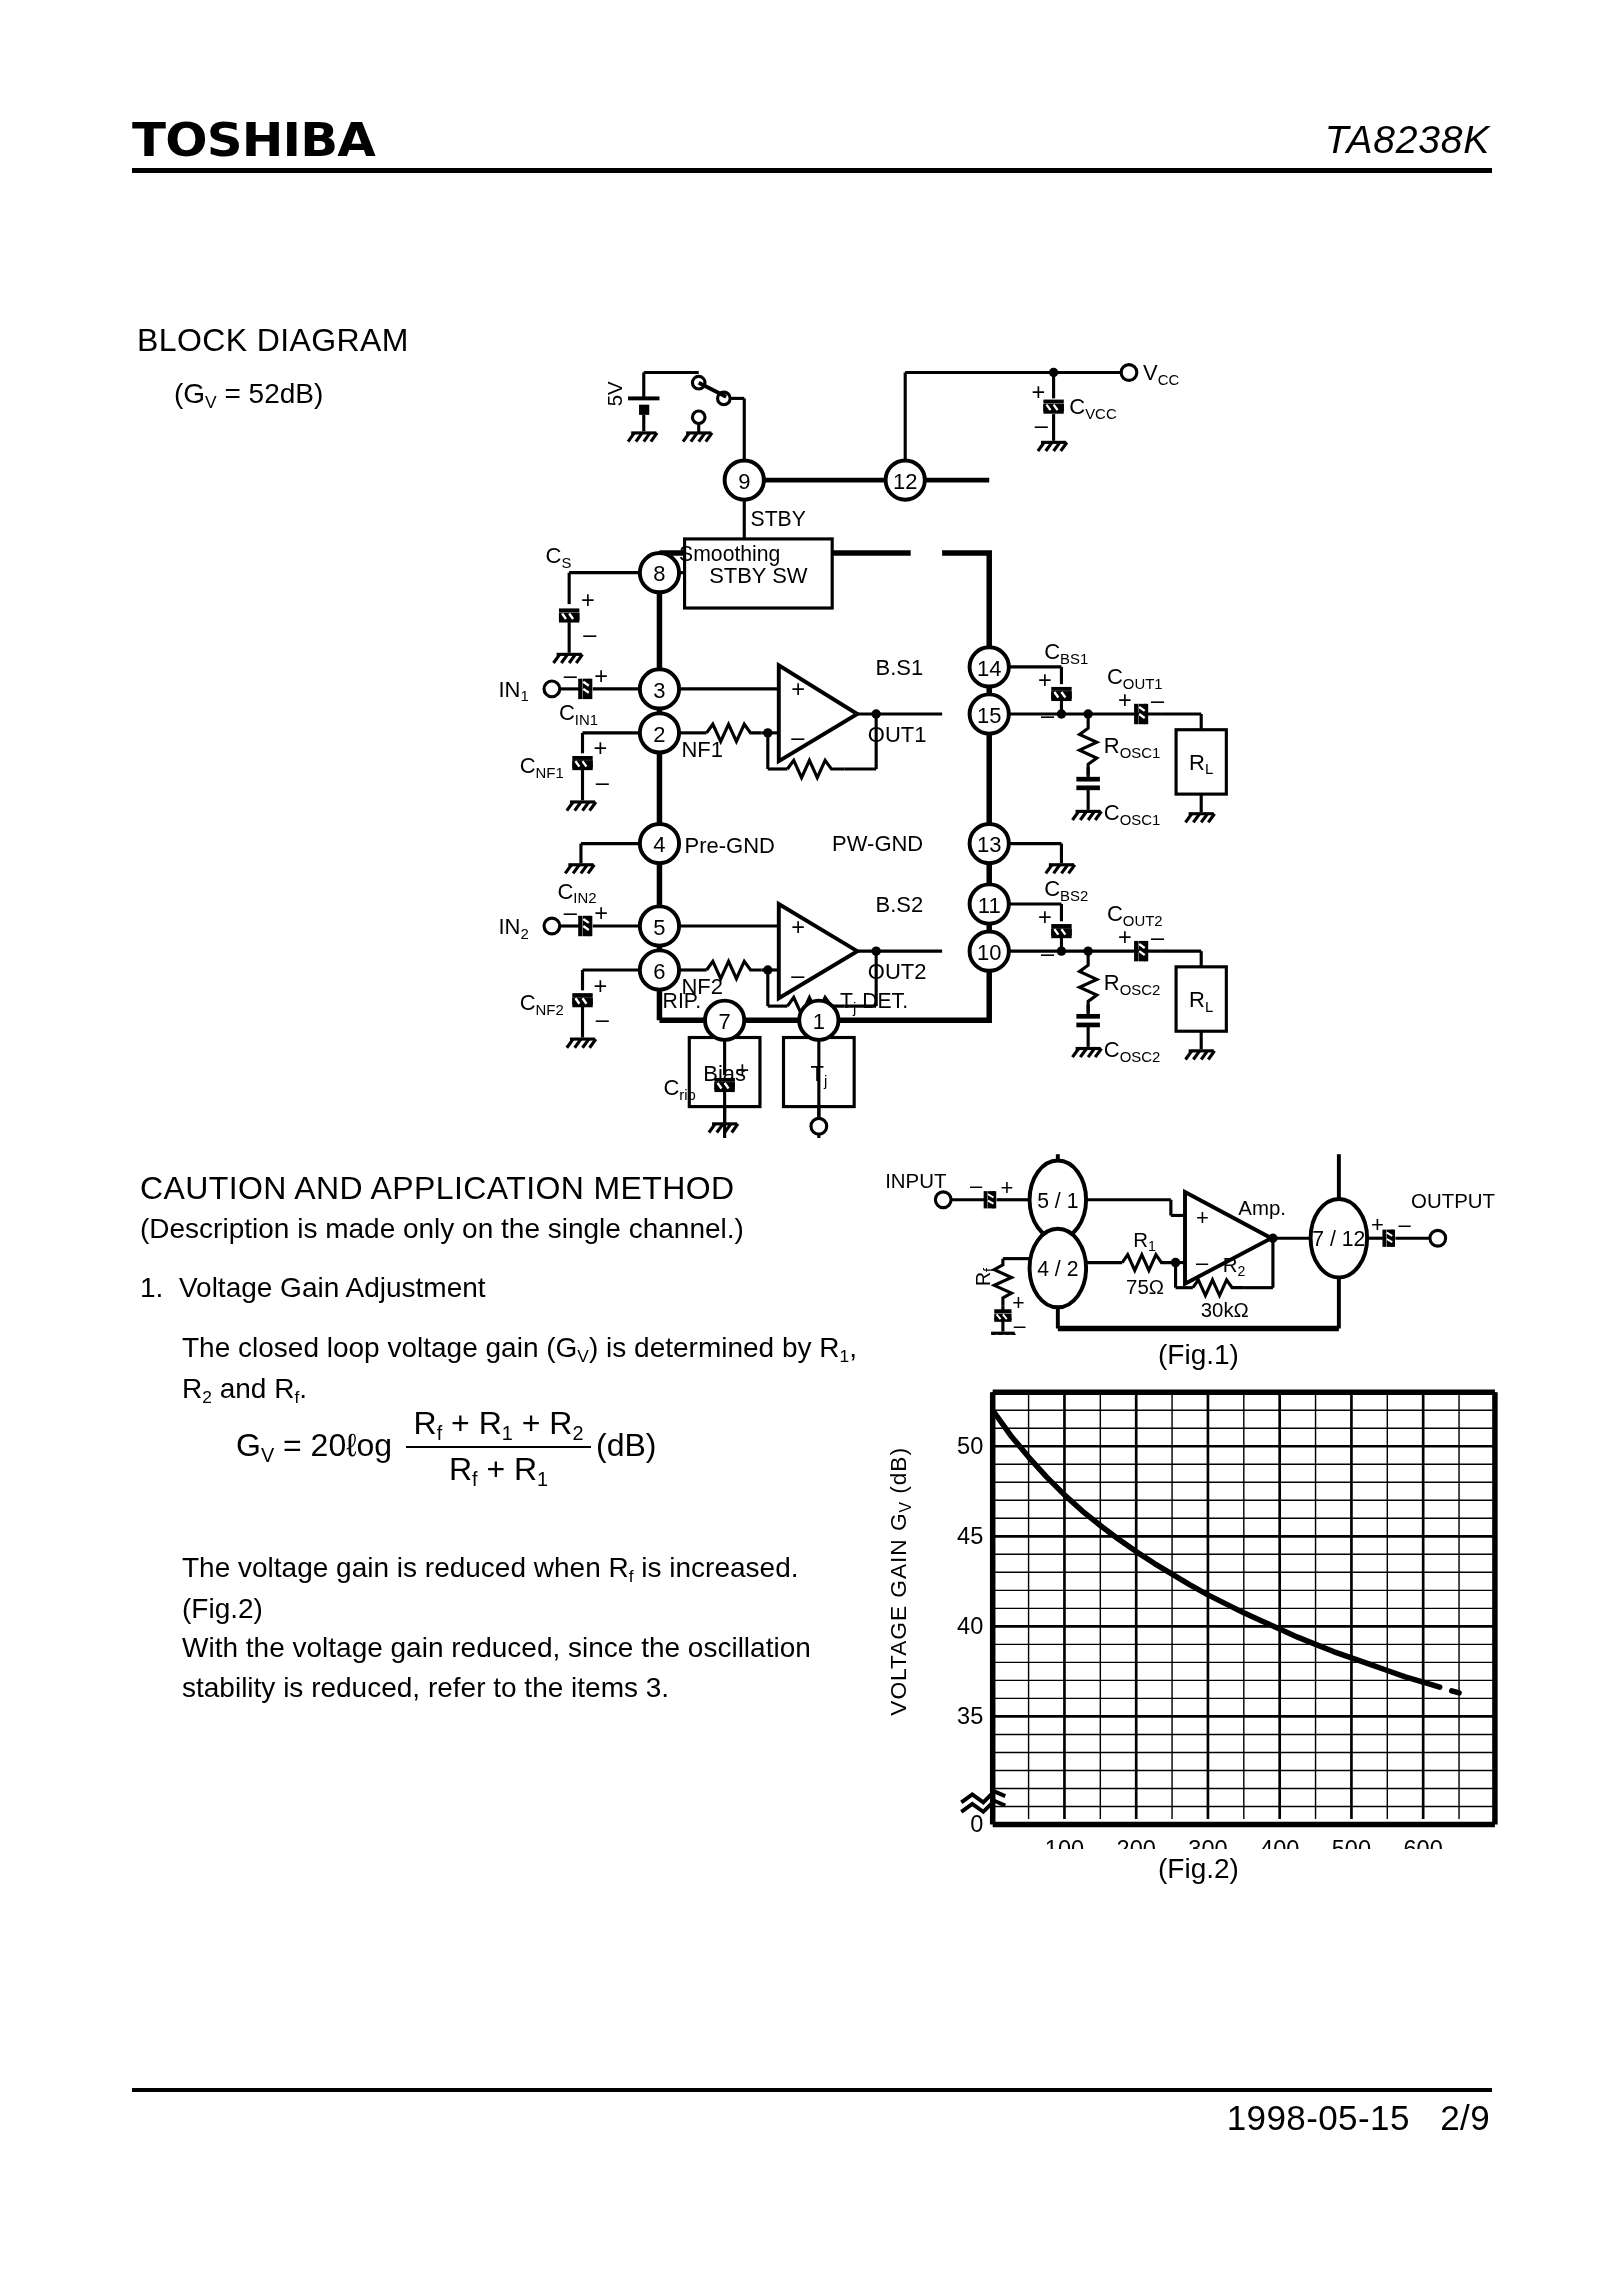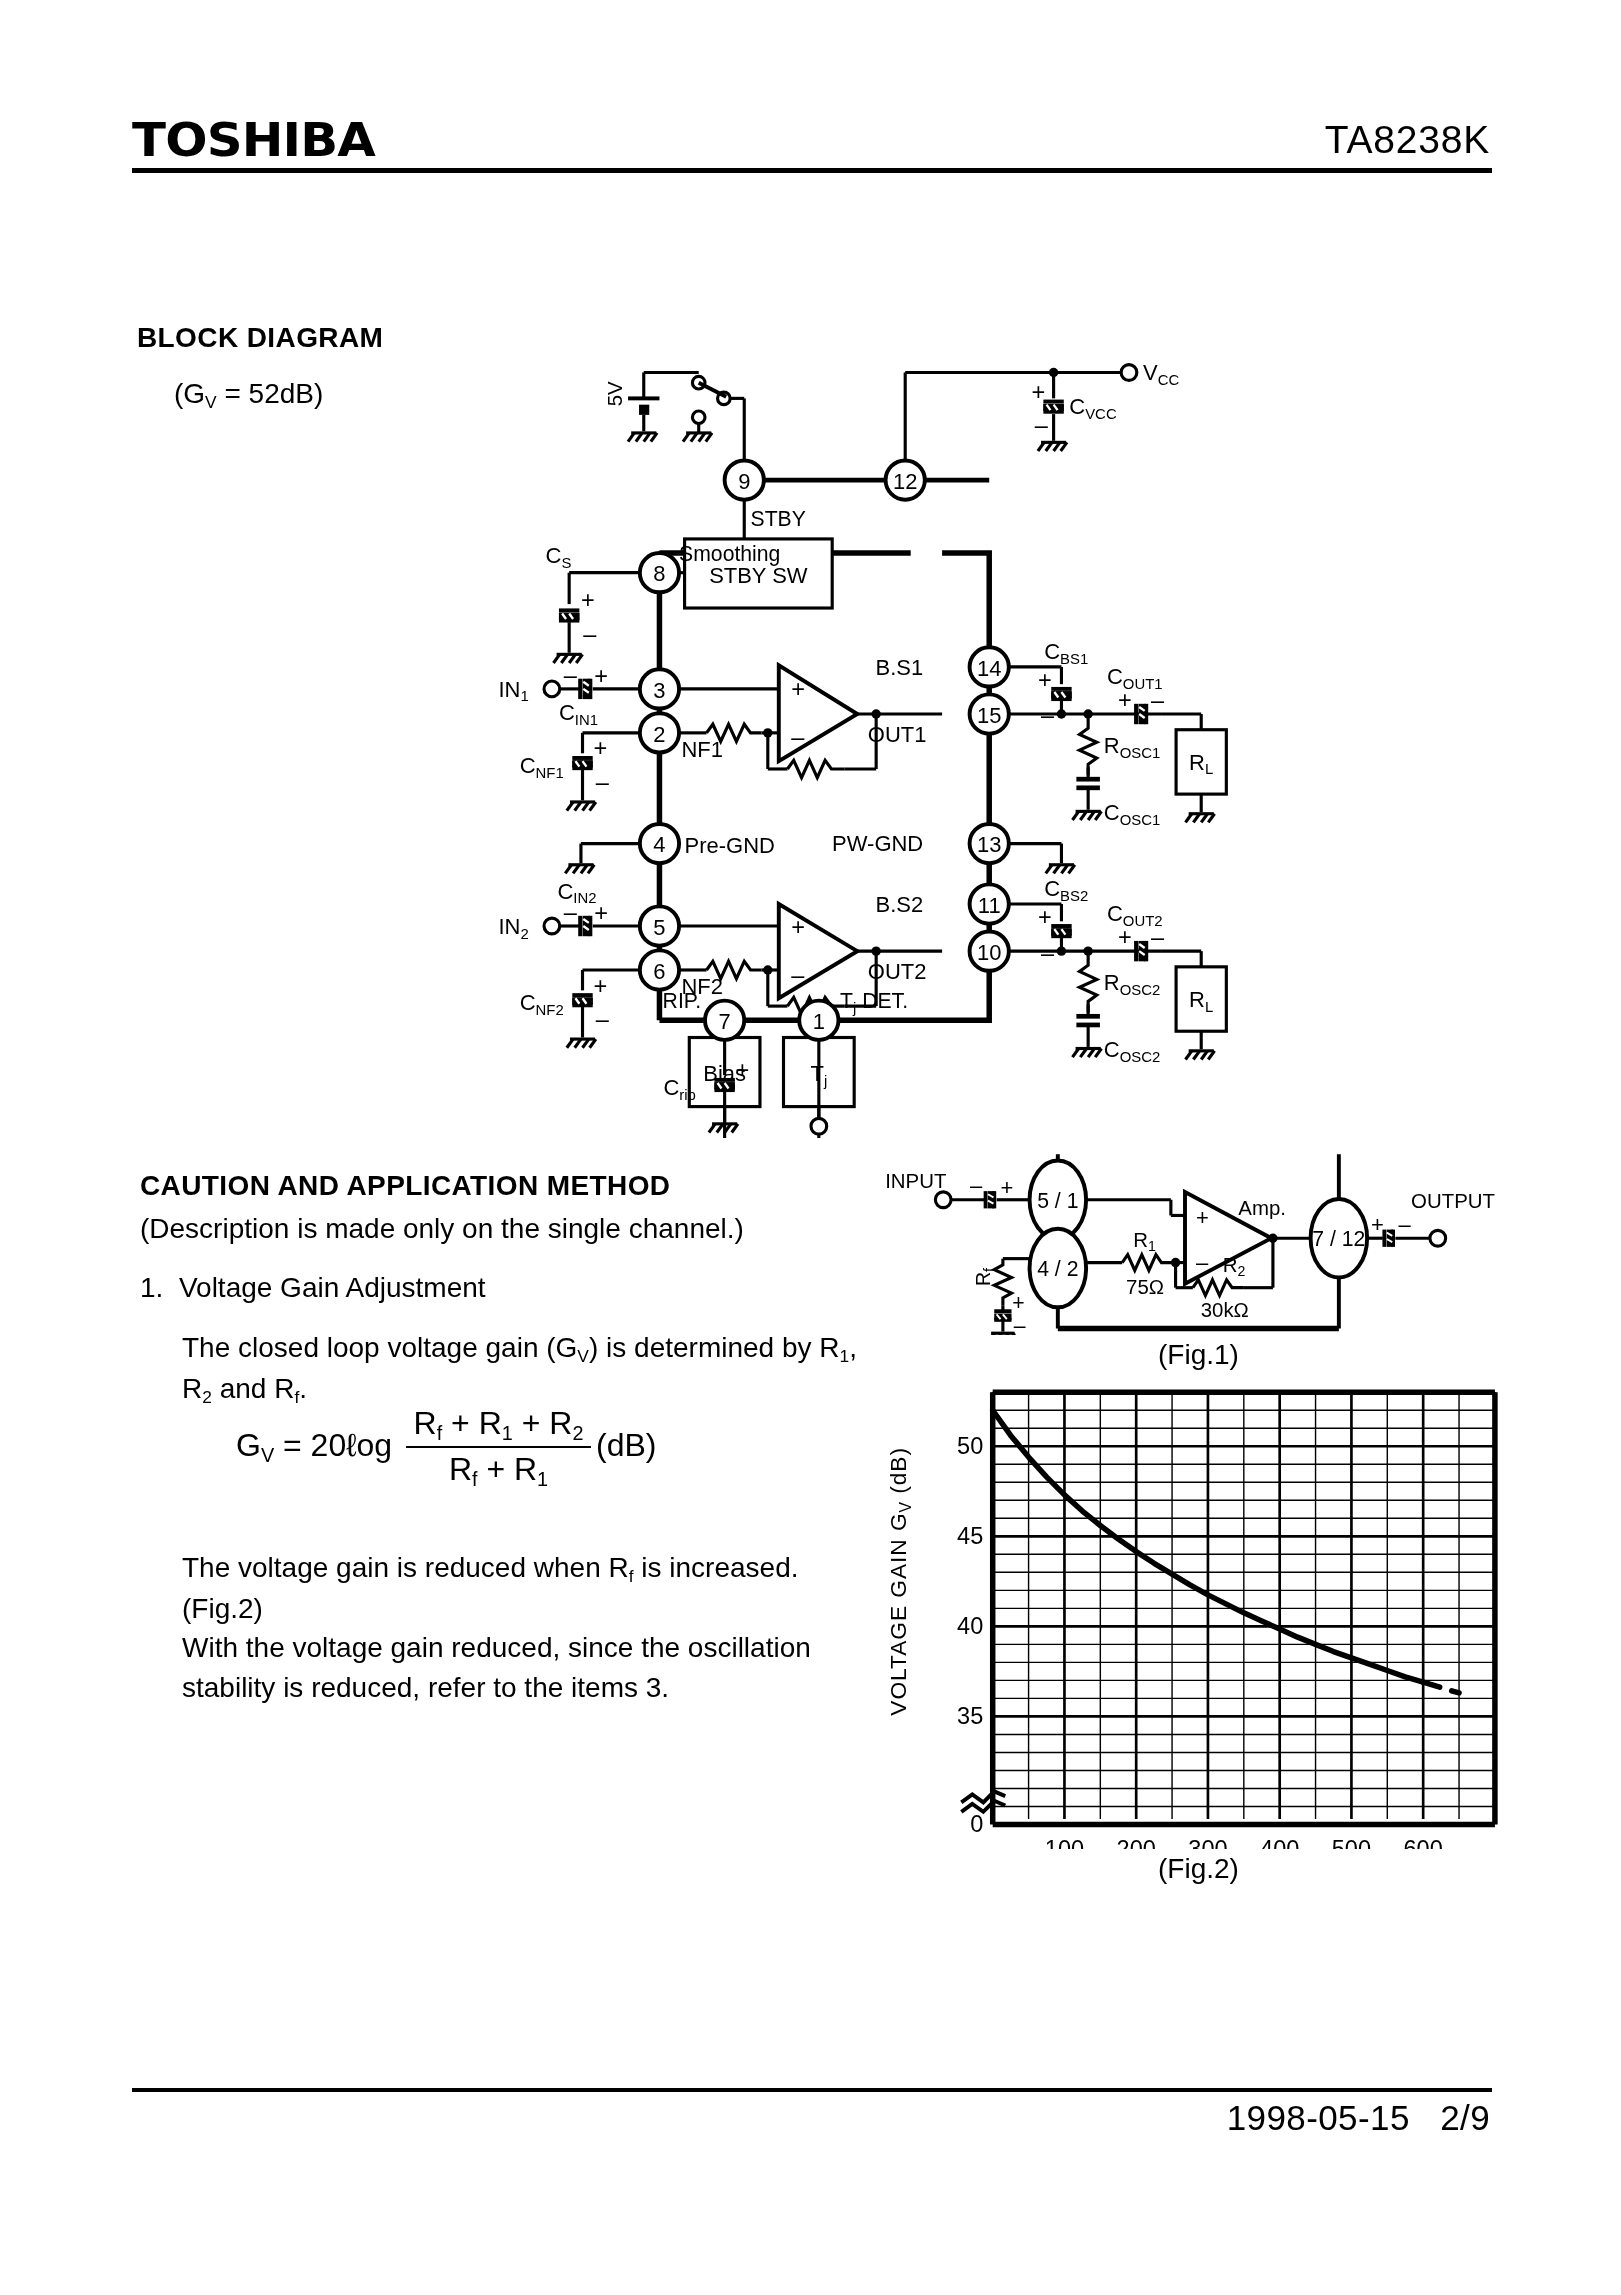--- a/index.html
+++ b/index.html
@@ -1,26 +1,26 @@
 <!DOCTYPE html>
 <html style="font-size:12.6px"><head>
 <meta charset="utf-8">
 <style>
   html,body{margin:0;padding:0;background:#fff;}
   body{width:1622px;height:2295px;position:relative;font-family:"Liberation Sans",sans-serif;color:#000;}
   .pg{position:absolute;inset:0;}
   .abs{position:absolute;}
   
   #hdr-logo{left:132px;top:112px;font-family:"DejaVu Sans",sans-serif;font-weight:bold;font-size:47px;letter-spacing:-0.8px;transform:scaleX(1.06);transform-origin:left center;}
-  #hdr-part{right:132px;top:118px;font-size:39px;letter-spacing:0.8px;}
+  #hdr-part{right:132px;top:118px;font-size:39px;letter-spacing:0.8px;font-style:italic;}
   #hdr-rule{left:132px;top:168px;width:1360px;height:4.7px;background:#000;}
   #ftr-rule{left:132px;top:2088px;width:1360px;height:3.9px;background:#000;}
   #ftr-text{right:132px;top:2098px;font-size:35px;letter-spacing:0.4px;}
   
-  .sect-title{font-weight:bold;font-size:28px;letter-spacing:0.4px;}
+  .sect-title{font-weight:normal;font-size:32px;letter-spacing:0.4px;}
   #bd-title{left:137px;top:322px;}
   #bd-gv{left:174px;top:378px;font-size:28px;}
   #caution-title{left:140px;top:1170px;}
   #caution-sub{left:140px;top:1213px;font-size:28px;}
   #item1{left:140px;top:1272px;font-size:28px;}
   .para{font-size:28px;line-height:1.42;}
   #p1{left:182px;top:1328px;width:691px;}
   #p2{left:182px;top:1492px;width:691px;}
   #p3{left:182px;top:1548px;width:691px;}
   #formula{left:236px;top:1405px;font-size:32px;}

